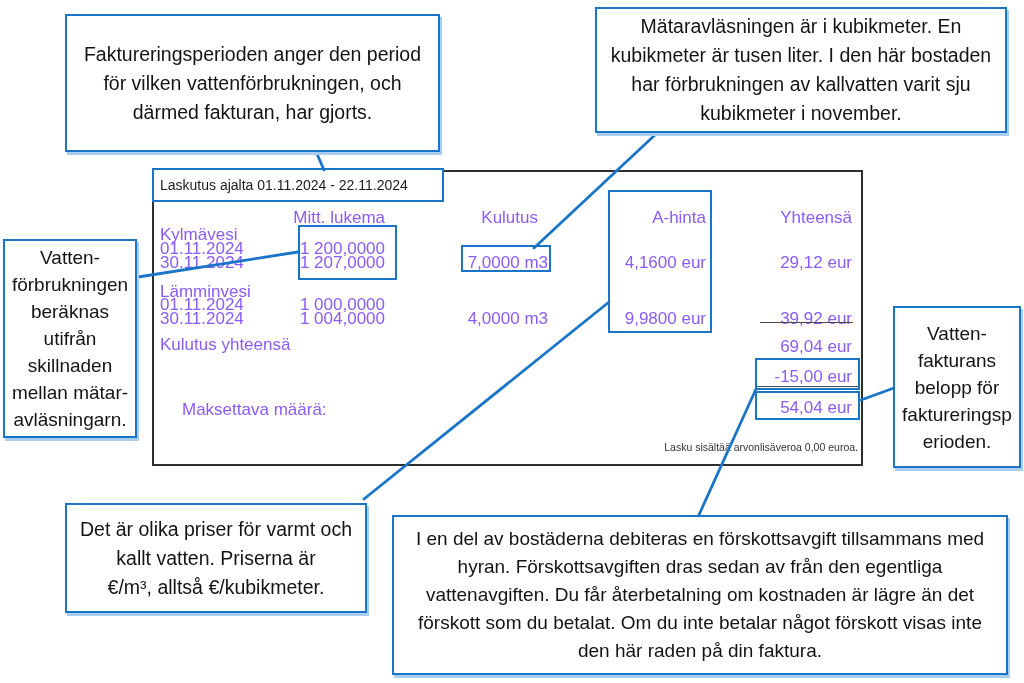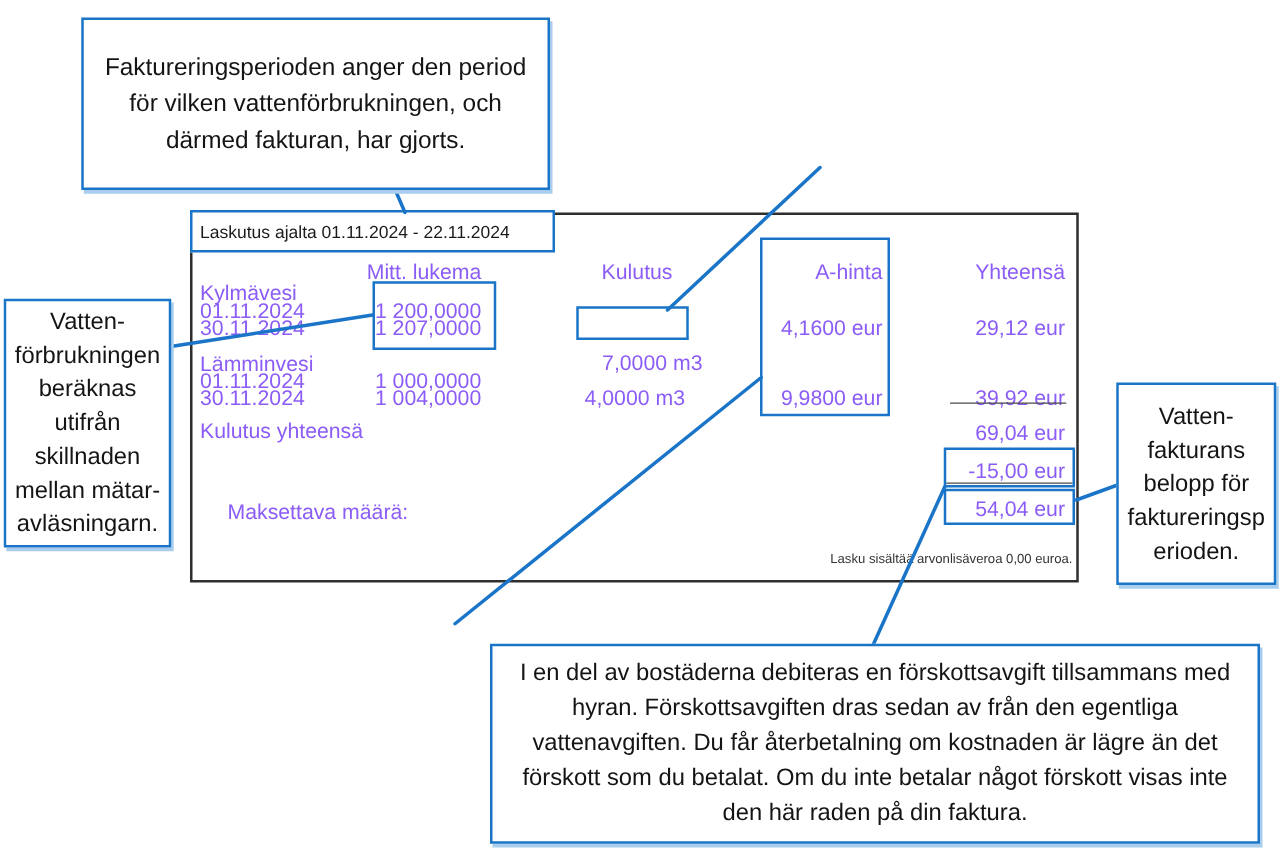--- a/index.html
+++ b/index.html
@@ -65,21 +65,21 @@
   <div class="t tr" style="left:270px;top:208px;width:115px;">Mitt. lukema</div>
   <div class="t tr" style="left:443px;top:208px;width:95px;">Kulutus</div>
   <div class="t tr" style="left:601px;top:208px;width:105px;">A-hinta</div>
   <div class="t tr" style="left:747px;top:208px;width:105px;">Yhteensä</div>
 
   <div class="t" style="left:160px;top:225px;">Kylmävesi</div>
   <div class="t" style="left:160px;top:239px;">01.11.2024</div>
   <div class="t tr" style="left:270px;top:239px;width:115px;">1 200,0000</div>
   <div class="t" style="left:160px;top:253px;">30.11.2024</div>
   <div class="t tr" style="left:270px;top:253px;width:115px;">1 207,0000</div>
-  <div class="t tr" style="left:457px;top:253px;width:105px;margin-top:28px;">7,0000 m3</div>
+  <div class="t tr" style="left:443px;top:253px;width:105px;">7,0000 m3</div>
   <div class="t tr" style="left:601px;top:253px;width:105px;">4,1600 eur</div>
   <div class="t tr" style="left:747px;top:253px;width:105px;">29,12 eur</div>
 
   <div class="t" style="left:160px;top:282px;">Lämminvesi</div>
   <div class="t" style="left:160px;top:295px;">01.11.2024</div>
   <div class="t tr" style="left:270px;top:295px;width:115px;">1 000,0000</div>
   <div class="t" style="left:160px;top:309px;">30.11.2024</div>
   <div class="t tr" style="left:270px;top:309px;width:115px;">1 004,0000</div>
   <div class="t tr" style="left:443px;top:309px;width:105px;">4,0000 m3</div>
   <div class="t tr" style="left:601px;top:309px;width:105px;">9,9800 eur</div>
@@ -113,31 +113,38 @@
       <line x1="138" y1="277" x2="298" y2="252"></line>
       <line x1="609" y1="302" x2="364" y2="499"></line>
       <line x1="756" y1="389" x2="698" y2="517"></line>
       <line x1="861" y1="400" x2="894" y2="388"></line>
     </g>
   </svg>
 
   <div class="callout c-tl">Faktureringsperioden anger den period
 för vilken vattenförbrukningen, och
 därmed fakturan, har gjorts.</div>
+  <div class="callout c-tr">Mätaravläsningen är i kubikmeter. En
+kubikmeter är tusen liter. I den här bostaden
+har förbrukningen av kallvatten varit sju
+kubikmeter i november.</div>
   <div class="callout c-l">Vatten-
 förbrukningen
 beräknas
 utifrån
 skillnaden
 mellan mätar-
 avläsningarn.</div>
   <div class="callout c-r">Vatten-
 fakturans
 belopp för
 faktureringsp
 erioden.</div>
+  <div class="callout c-bl">Det är olika priser för varmt och
+kallt vatten. Priserna är
+€/m³, alltså €/kubikmeter.</div>
   <div class="callout c-br">I en del av bostäderna debiteras en förskottsavgift tillsammans med
 hyran. Förskottsavgiften dras sedan av från den egentliga
 vattenavgiften. Du får återbetalning om kostnaden är lägre än det
 förskott som du betalat. Om du inte betalar något förskott visas inte
 den här raden på din faktura.</div>
 
 </div>
 
 </body></html>

